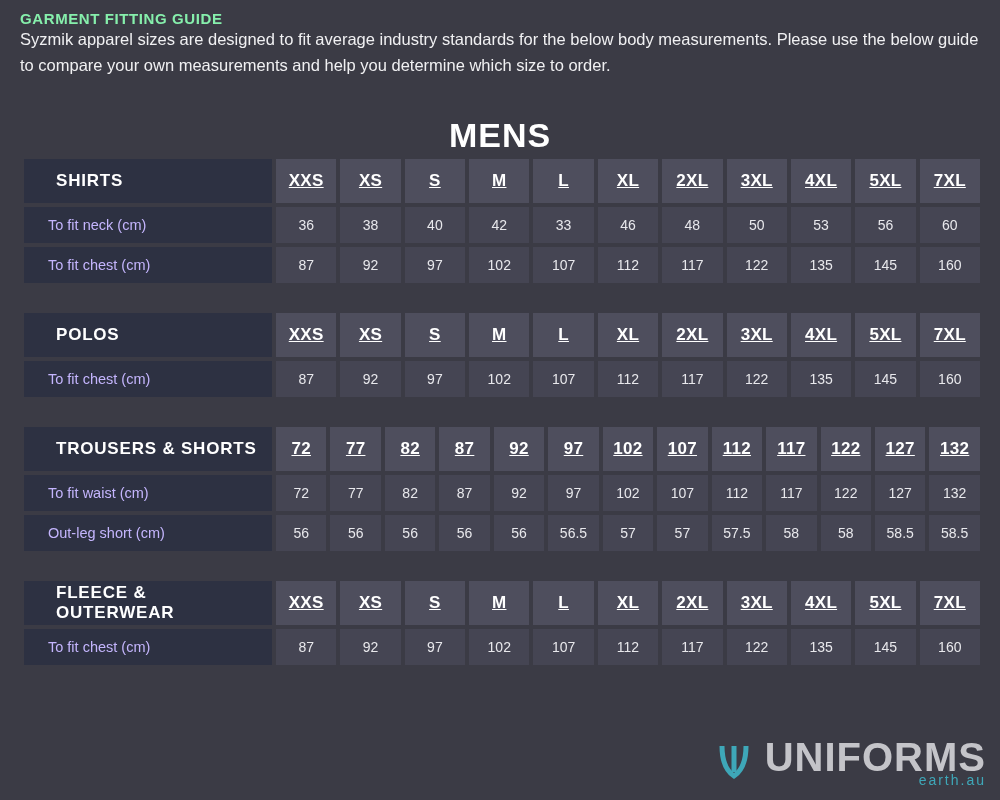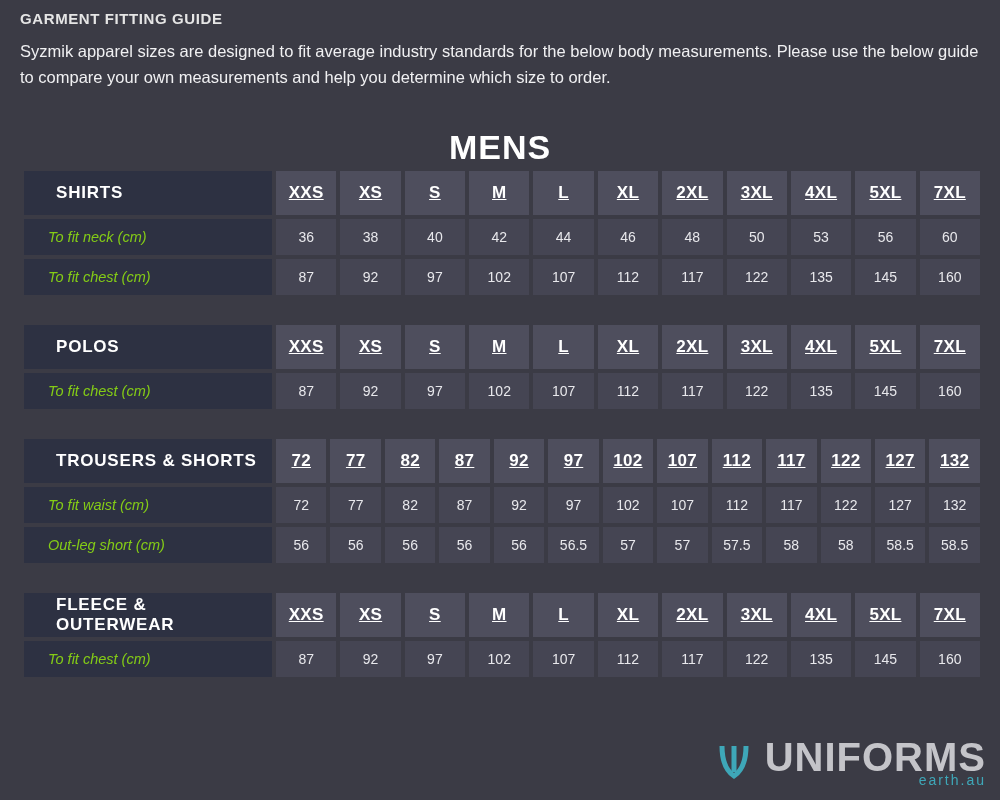--- a/index.html
+++ b/index.html
@@ -15,26 +15,25 @@
     position: relative;
     width: 1000px; height: 800px;
     background: #3b3b45;
     padding: 0 20px;
   }
   .guide-title {
     font-size: 15px;
     font-weight: bold;
     letter-spacing: 0.6px;
     padding-top: 10px;
-    color: #e5e5e5;
+    color: #86efac;
   }
   .guide-desc {
     font-size: 16.5px;
     line-height: 1.55;
-    margin-top: 12px;
     color: #f0f0f2;
     max-width: 960px;
   }
   .section-title {
     text-align: center;
     font-size: 34px;
     font-weight: bold;
     letter-spacing: 1px;
     margin-top: 38px;
     color: #ffffff;
@@ -54,23 +53,22 @@
     font-size: 14px;
     color: #e8e8ec;
     height: 36px;
     padding: 0 2px;
   }
   
   table.size-table .rowlabel {
     background: #2d3142;
     text-align: left;
     padding-left: 24px;
-    color: #84cc16;
+    color: #c4b5fd;
     font-size: 14.5px;
-    font-style: italic;
   }
   table.size-table .rowhead {
     background: #2d3142;
     text-align: left;
     padding-left: 32px;
     font-size: 17px;
     font-weight: bold;
     letter-spacing: 0.8px;
     color: #ffffff;
     height: 44px;
@@ -150,21 +148,21 @@
             <th class="colhead">7XL</th>
           </tr>
         </thead>
         <tbody>
           <tr>
             <td class="rowlabel">To fit neck (cm)</td>
             <td>36</td>
             <td>38</td>
             <td>40</td>
             <td>42</td>
-            <td>44</td>
+            <td>33</td>
             <td>46</td>
             <td>48</td>
             <td>50</td>
             <td>53</td>
             <td>56</td>
             <td>60</td>
           </tr>
           <tr>
             <td class="rowlabel">To fit chest (cm)</td>
             <td>87</td>

